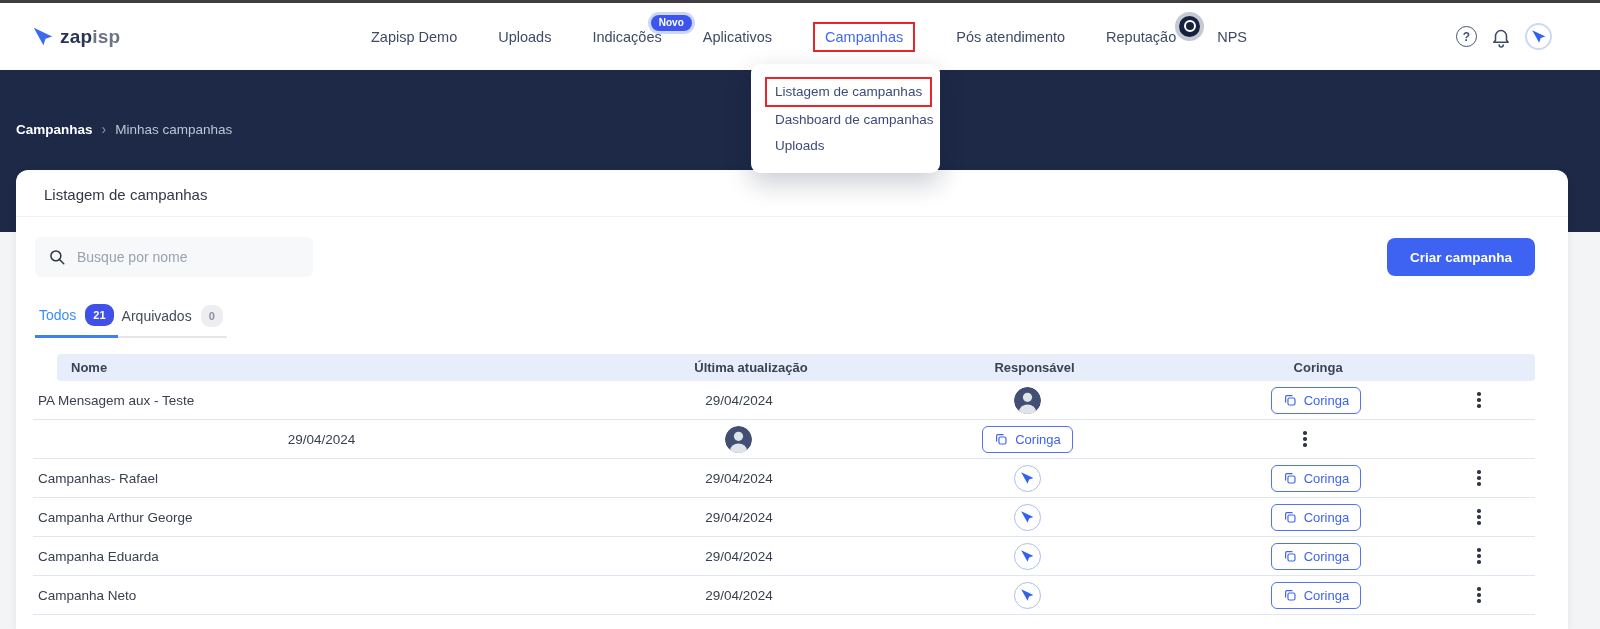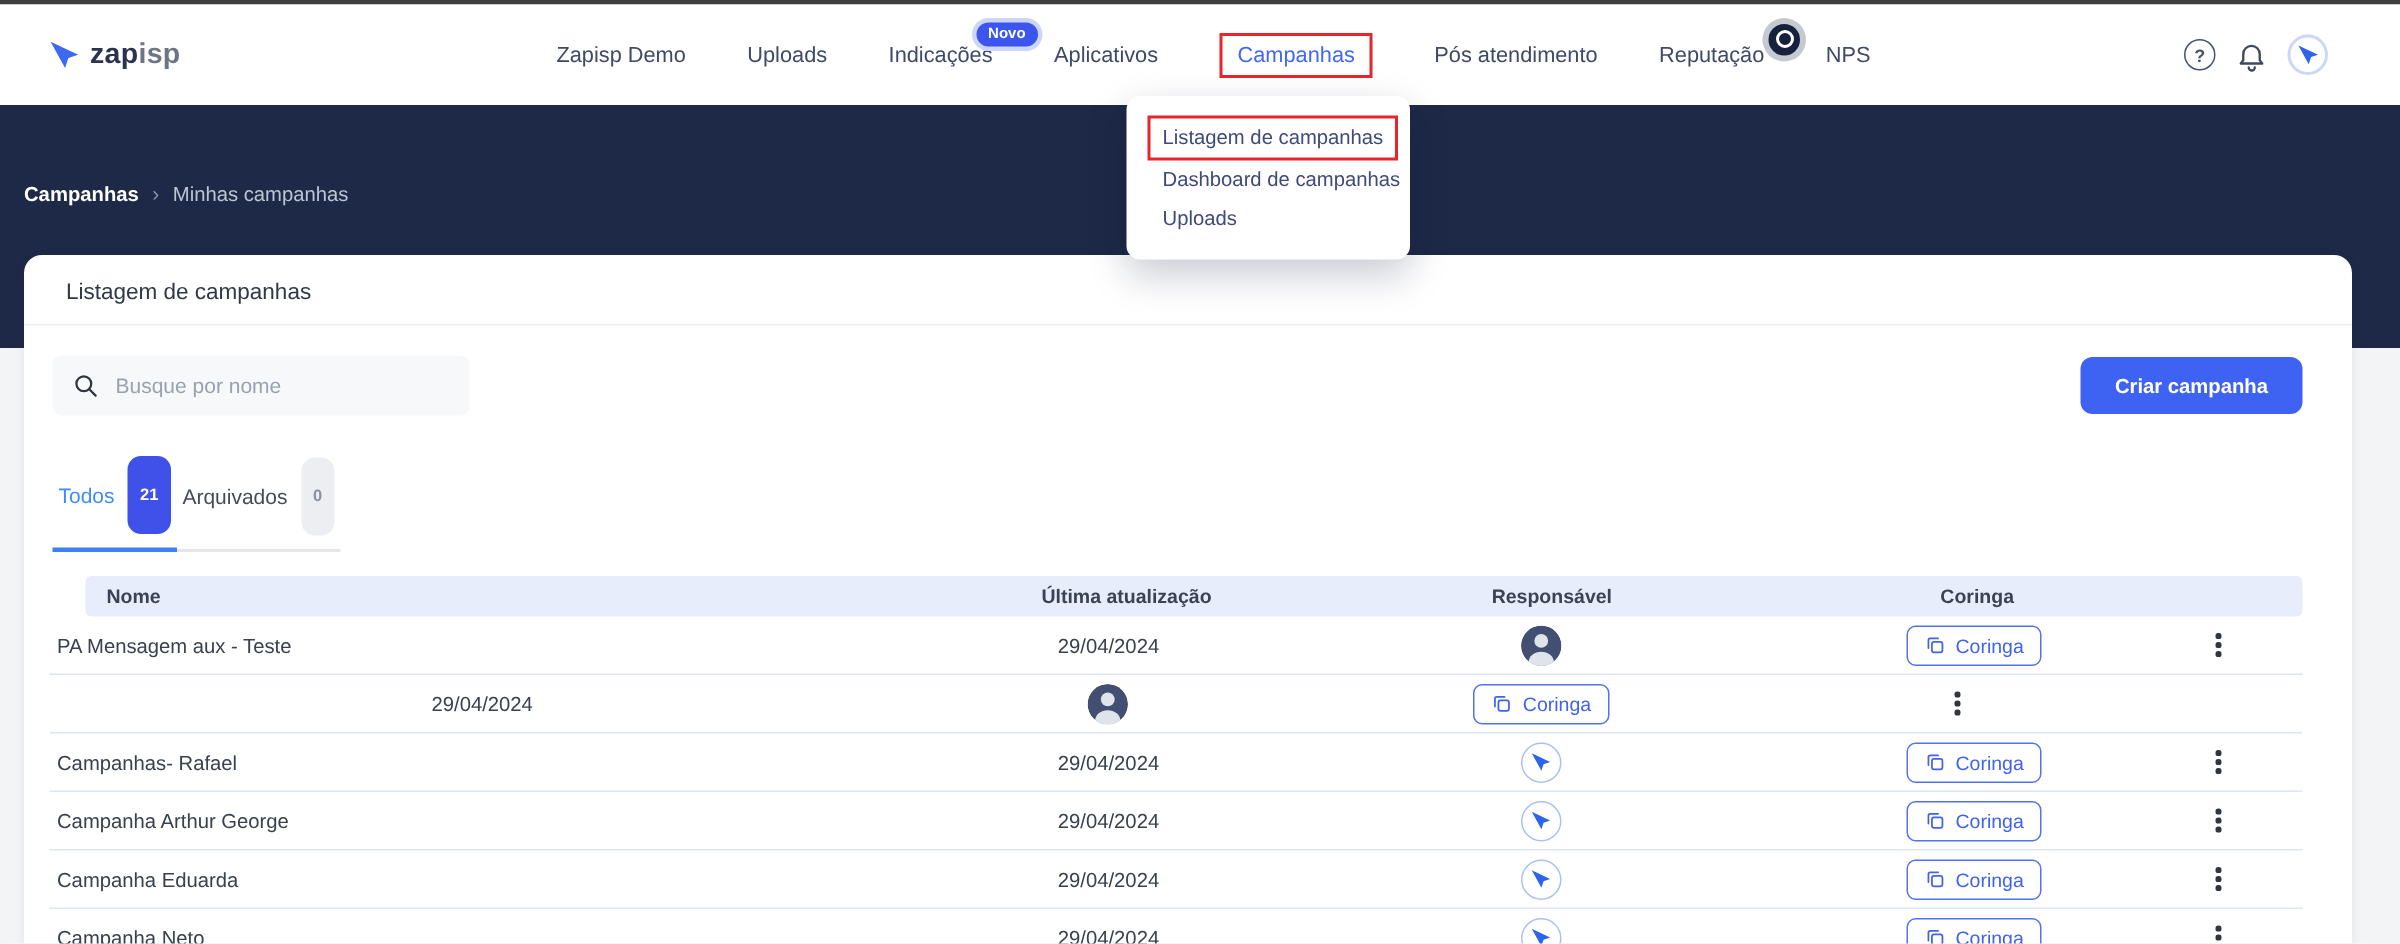--- a/index.html
+++ b/index.html
@@ -68,21 +68,21 @@
   .search-box input { border:none; outline:none; background:transparent; font-size:14px;
     color:#737373; width:100%; font-family:"Liberation Sans", sans-serif; }
   .search-box input::placeholder { color:#9aa2af; }
   .btn-create { height:38px; padding:0 23px; background:#3e63f3; border:none; border-radius:8px;
     color:#fff; font-size:13.5px; font-weight:700; cursor:pointer; font-family:"Liberation Sans", sans-serif; }
 
   .tabs { display:flex; margin:27px 0 0 19px; }
   .tab { display:flex; align-items:center; gap:9px; font-size:14px; padding:0 4px 9px; cursor:pointer; }
   .tab.active { color:#3d8df6; border-bottom:3px solid #3c82f6; }
   .tab.inactive { color:#454c59; border-bottom:2px solid #e4e6ea; }
-  .count-pill { font-size:11px; font-weight:700; padding:20px 8px; border-radius:9px; }
+  .count-pill { font-size:11px; font-weight:700; padding:5px 8px; border-radius:9px; }
   .tab.active .count-pill { background:#3f51e8; color:#fff; }
   .tab.inactive .count-pill { background:#eceef1; color:#8a919d; }
 
   .table { margin:16px 33px 0 17px; }
   .thead, .trow { display:grid; grid-template-columns:38fr 17fr 21fr 17fr 90px; align-items:center; }
   .thead { background:#e8edfb; border-radius:4px; height:27px; font-size:13px; font-weight:700; color:#3a4254;margin-left:24px; }
   .thead .c-name { padding-left:14px; }
   .c-center { text-align:center; justify-self:center; }
   .trow { height:39px; border-bottom:1px solid #dfe6f3; font-size:13.5px; color:#39414f; cursor:pointer; }
   .trow .c-name { padding-left:5px; }

